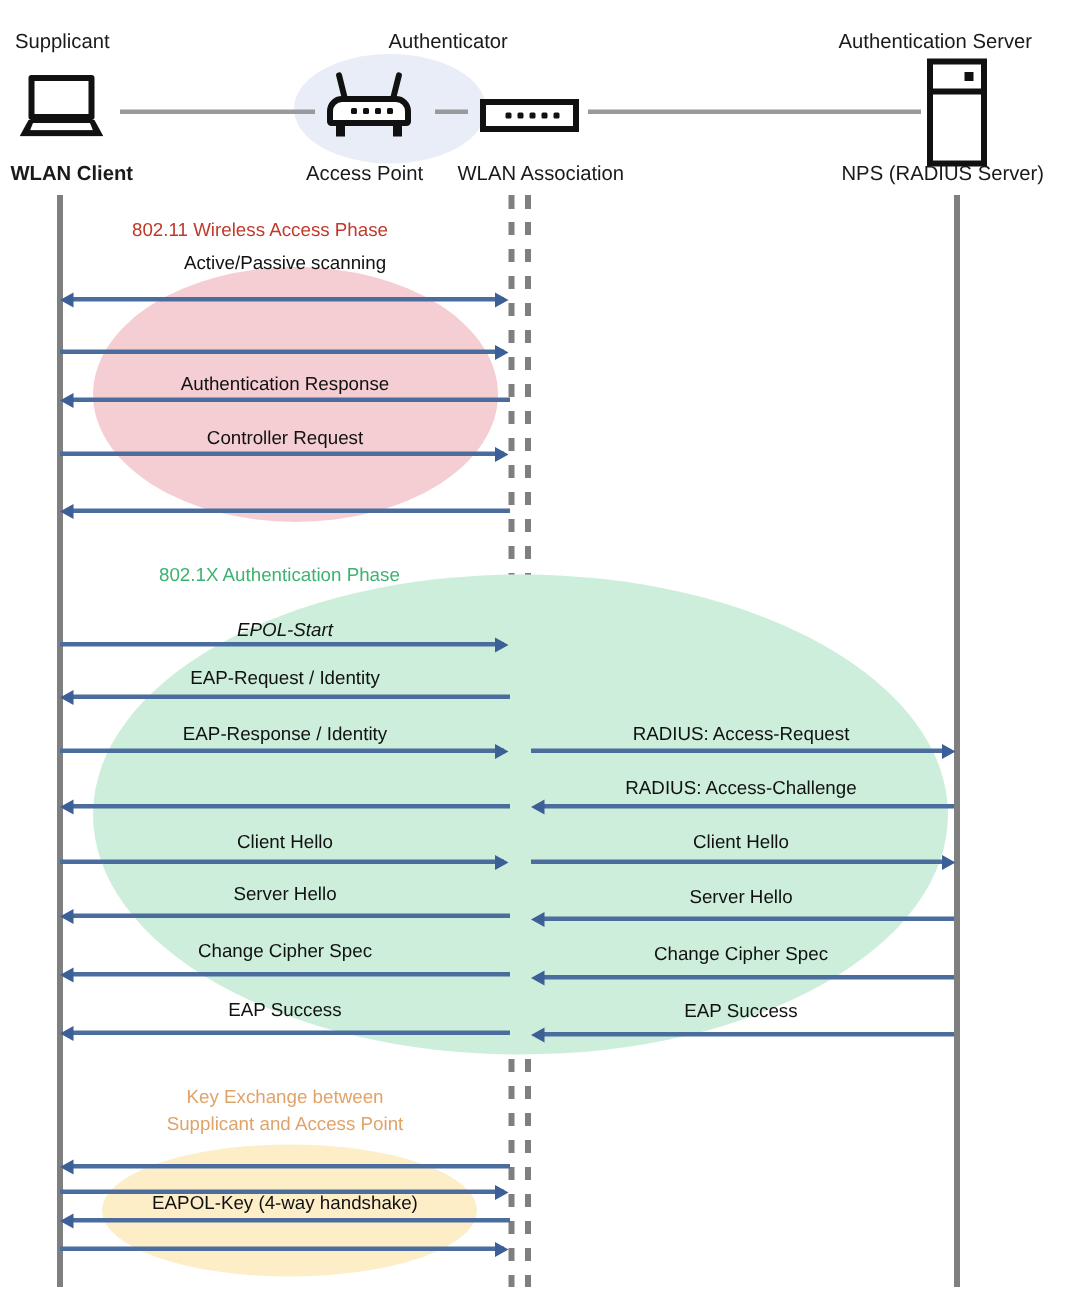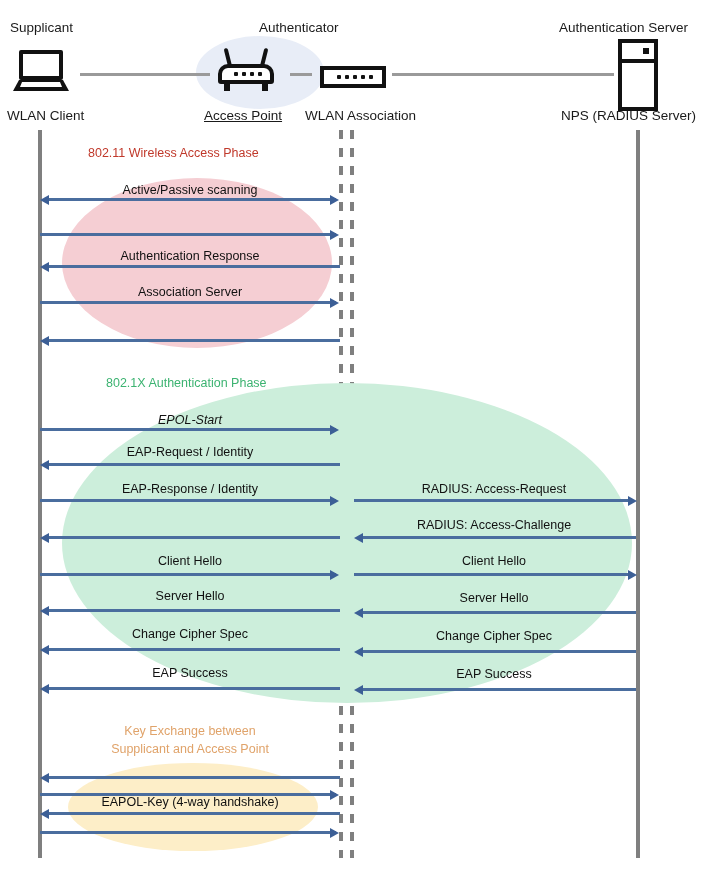--- a/index.html
+++ b/index.html
@@ -135,47 +135,47 @@
     <div class="dot" style="left:41px;top:19px;"></div>
     <div class="dot" style="left:49px;top:19px;"></div>
   </div>
 
   <div class="icon" style="left:618px;top:39px;width:40px;height:72px;">
     <div class="srv-outer"></div>
     <div class="srv-div"></div>
     <div class="srv-led"></div>
   </div>
 
-  <div class="actor-caption" style="left:7px;top:108px;">WLAN Client</div>
-  <div class="actor-caption" style="left:204px;top:108px;text-decoration:underline;">Access Point</div>
+  <div class="actor-caption" style="left:7px;top:108px;font-weight:bold;">WLAN Client</div>
+  <div class="actor-caption" style="left:204px;top:108px;">Access Point</div>
   <div class="actor-caption" style="left:305px;top:108px;">WLAN Association</div>
   <div class="actor-caption" style="left:561px;top:108px;">NPS (RADIUS Server)</div>
 
   <div class="lifeline" style="left:38px;top:130px;height:728px;"></div>
   <div class="lifeline-dash" style="left:339px;top:130px;height:728px;"></div>
   <div class="lifeline-dash" style="left:350px;top:130px;height:728px;"></div>
   <div class="lifeline" style="left:636px;top:130px;height:728px;"></div>
 
   <div class="phase-ellipse" style="left:62px;top:178px;width:270px;height:170px;background:#f5ced3;"></div>
 
   <div class="phase-title" style="left:88px;top:146px;color:#c0392b;">802.11 Wireless Access Phase</div>
 
-  <div class="msg-label" style="left:40px;top:183px;width:300px;text-align:center;">Active/Passive scanning</div>
+  <div class="msg-label" style="left:40px;top:168px;width:300px;text-align:center;">Active/Passive scanning</div>
   <div class="msg" style="left:44px;top:198px;width:292px;"></div>
   <div class="arrow-head arrow-left" style="left:40px;top:195px;"></div>
   <div class="arrow-head arrow-right" style="left:330px;top:195px;"></div>
 
   <div class="msg" style="left:40px;top:233px;width:296px;"></div>
   <div class="arrow-head arrow-right" style="left:330px;top:230px;"></div>
 
   <div class="msg-label" style="left:40px;top:249px;width:300px;">Authentication Response</div>
   <div class="msg" style="left:44px;top:265px;width:296px;"></div>
   <div class="arrow-head arrow-left" style="left:40px;top:262px;"></div>
 
-  <div class="msg-label" style="left:40px;top:285px;width:300px;">Association Server</div>
+  <div class="msg-label" style="left:40px;top:285px;width:300px;">Controller Request</div>
   <div class="msg" style="left:40px;top:301px;width:296px;"></div>
   <div class="arrow-head arrow-right" style="left:330px;top:298px;"></div>
 
   <div class="msg" style="left:44px;top:339px;width:296px;"></div>
   <div class="arrow-head arrow-left" style="left:40px;top:336px;"></div>
 
   <div class="phase-ellipse" style="left:62px;top:383px;width:570px;height:320px;background:#cceedb;"></div>
 
   <div class="phase-title" style="left:106px;top:376px;color:#3cb371;">802.1X Authentication Phase</div>
 

